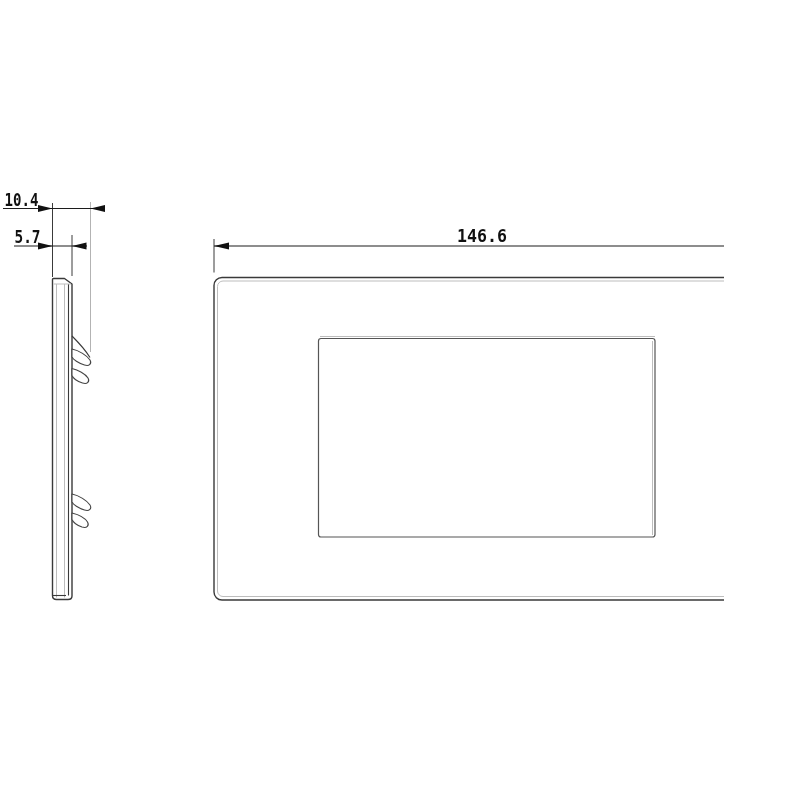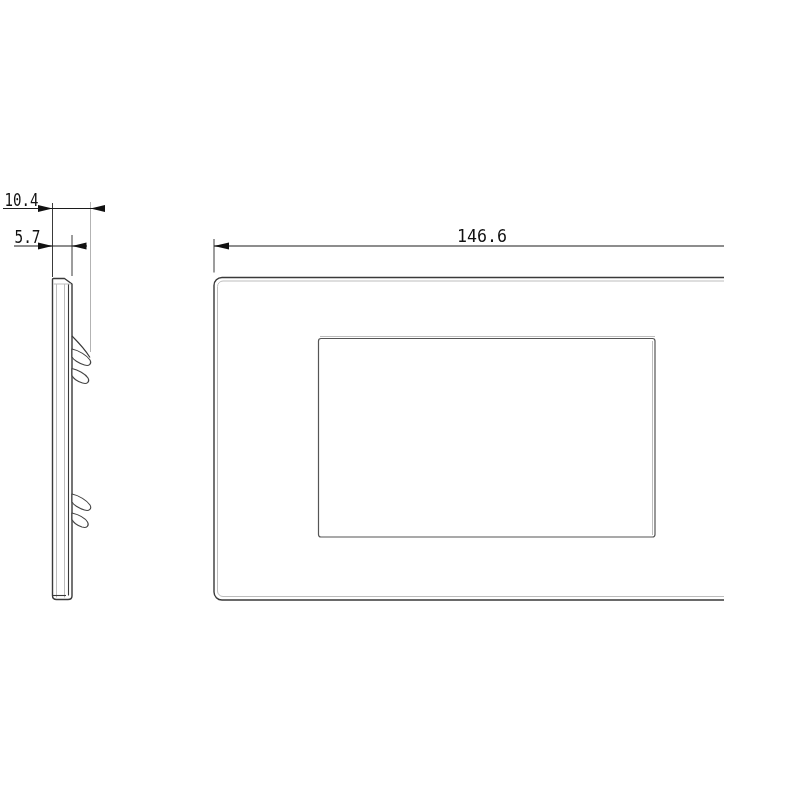--- a/index.html
+++ b/index.html
@@ -6,20 +6,21 @@
     margin: 0;
     padding: 0;
     background: #ffffff;
   }
   .canvas-wrap {
     position: relative;
     width: 724px;
     height: 800px;
     background: #be185d;
     overflow: hidden;
+    font-weight: bold;
   }
   svg {
     display: block;
     width: 800px;
     height: 800px;
   }
   .outline {
     fill: #ffffff;
     stroke: #3a3a3a;
     stroke-width: 1.4;

